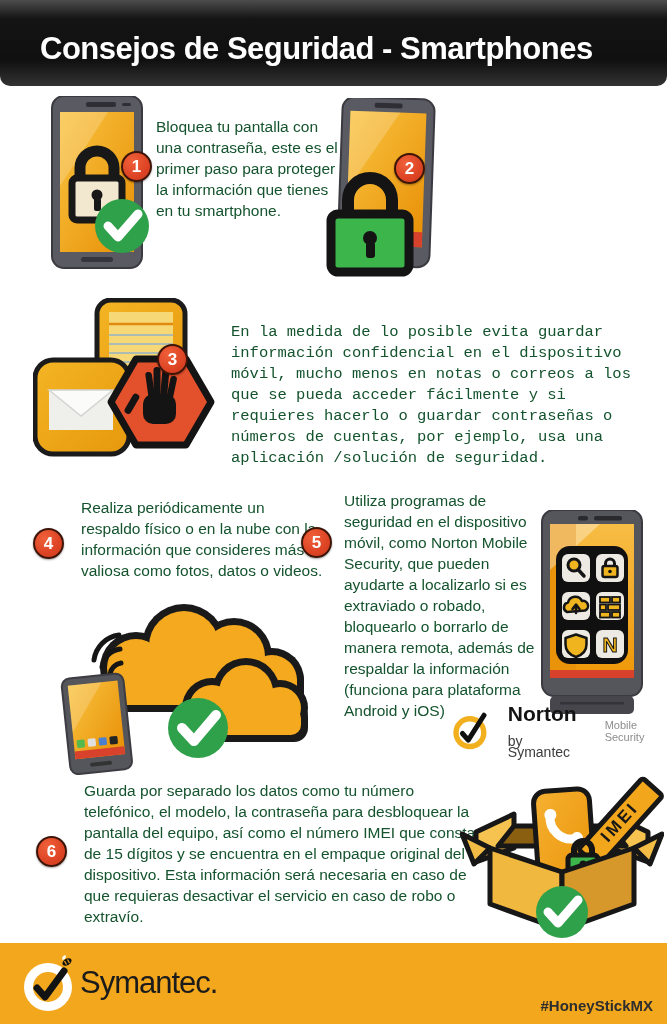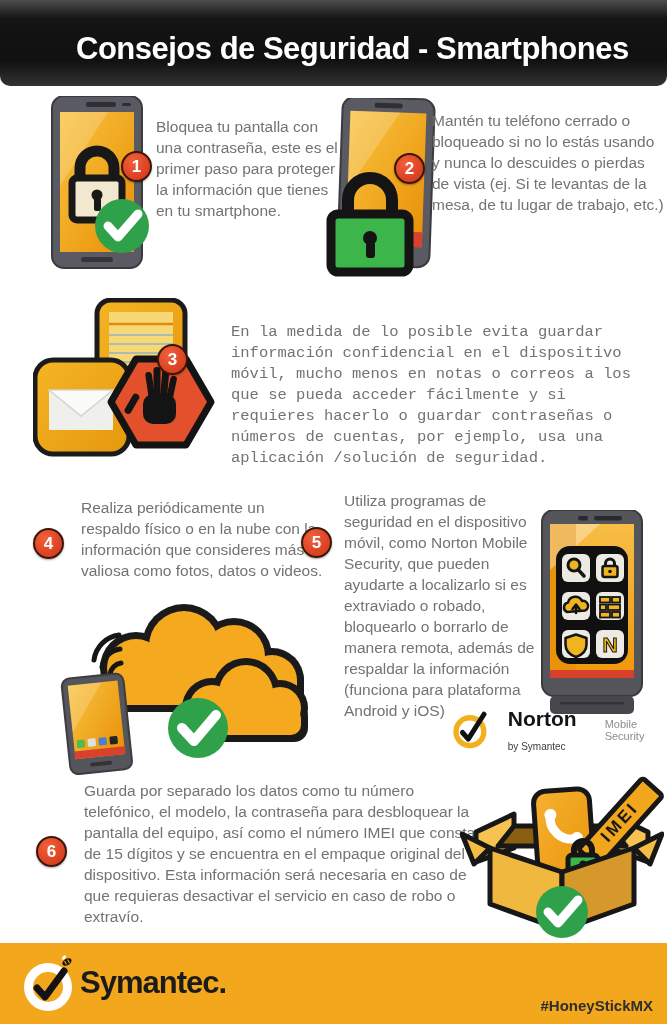--- a/index.html
+++ b/index.html
@@ -6,51 +6,51 @@
   #poster{
     position:relative;width:667px;height:1024px;margin:0 auto;
     background:#ffffff;overflow:hidden;
     font-family:"Liberation Sans","DejaVu Sans",sans-serif;
   }
   
   .header{
     position:absolute;left:0;top:0;width:667px;height:86px;
     background:linear-gradient(180deg,#4c4c4c 0%,#141414 22%,#101010 70%,#333333 100%);
     border-radius:0 0 10px 10px;
-    display:flex;align-items:center;padding-top:12px;box-sizing:border-box;padding-left:36px;
+    display:flex;align-items:center;padding-top:12px;box-sizing:border-box;
   }
   .header h1{
     margin:0 0 0 40px;color:#ffffff;font-size:31px;font-weight:bold;letter-spacing:-0.5px;
   }
   
   .badge{
     position:absolute;width:31px;height:31px;border-radius:50%;
     background:radial-gradient(circle at 35% 30%,#f0603a 0%,#dd4424 60%,#c93a1c 100%);
     border:2.5px solid #3c1508;box-sizing:border-box;
     color:#ffffff;font-size:17px;font-weight:bold;
     display:flex;align-items:center;justify-content:center;
     box-shadow:0 1px 2px rgba(0,0,0,.35);
   }
   
   .tip-text{
-    position:absolute;color:#737373;font-size:15.5px;line-height:21px;
+    position:absolute;color:#14532d;font-size:15.5px;line-height:21px;
   }
   .illo{position:absolute;}
   
   .norton{position:absolute;left:450px;top:704px;display:flex;align-items:center;gap:12px;}
   .norton .words{margin-left:6px;}
   .norton .brand{font-size:21px;font-weight:bold;color:#141414;line-height:20px;}
-  .norton .byline{font-size:10px;color:#3c3c3c;line-height:11px;margin-top:12px;}
+  .norton .byline{font-size:14px;color:#3c3c3c;line-height:11px;margin-top:12px;}
   .norton .product{margin-left:16px;font-size:11px;color:#8d8d8d;}
   
   .footer{
     position:absolute;left:0;top:943px;width:667px;height:81px;background:#F2A71D;
   }
   .footer .brandword{
-    position:absolute;left:80px;top:22px;font-size:31px;font-weight:bold;color:#1b1b1b;letter-spacing:-1px;
+    position:absolute;left:80px;top:22px;font-size:31px;font-weight:normal;color:#1b1b1b;letter-spacing:-1px;
   }
   .footer .url{
     position:absolute;left:240px;top:30px;width:260px;text-align:center;
     font-size:15px;font-weight:bold;color:#2e2e2e;text-decoration:none;
   }
   .footer .hashtag{
     position:absolute;right:14px;top:30px;width:140px;text-align:right;
     font-size:15px;font-weight:bold;color:#2e2e2e;margin-top:24px;
   }
 </style>
@@ -120,21 +120,20 @@
         <path d="M30,120 v-18 a22,22 0 0 1 44,0 v18" fill="none" stroke="#141414" stroke-width="12"></path>
         <rect x="13" y="116" width="78" height="58" rx="7" fill="#3cb54a" stroke="#141414" stroke-width="9"></rect>
         <circle cx="52" cy="140" r="7" fill="#141414"></circle>
         <rect x="48" y="144" width="9" height="16" rx="3" fill="#141414"></rect>
       </g>
     </svg>
   </div>
   <div class="badge" style="left:394px;top:153px;">
     <span>2</span>
   </div>
-  <div class="tip-text" style="left:432px;top:110px;width:232px;">Mantén tu teléfono cerrado o bloqueado si no lo estás usando y nunca lo descuides o pierdas de vista (ej. Si te levantas de la mesa, de tu lugar de trabajo, etc.)</div>
 
   <div class="illo" style="left:33px;top:298px;width:184px;height:172px;">
     <svg width="184" height="172" viewBox="0 0 184 172">
       <defs>
         <linearGradient id="noteg" x1="0" y1="0" x2="1" y2="1">
           <stop offset="0" stop-color="#f4b524"></stop>
             <stop offset="1" stop-color="#e6980c"></stop>
         </linearGradient>
         <linearGradient id="envg" x1="0" y1="0" x2="1" y2="1">
           <stop offset="0" stop-color="#f4b524"></stop>

